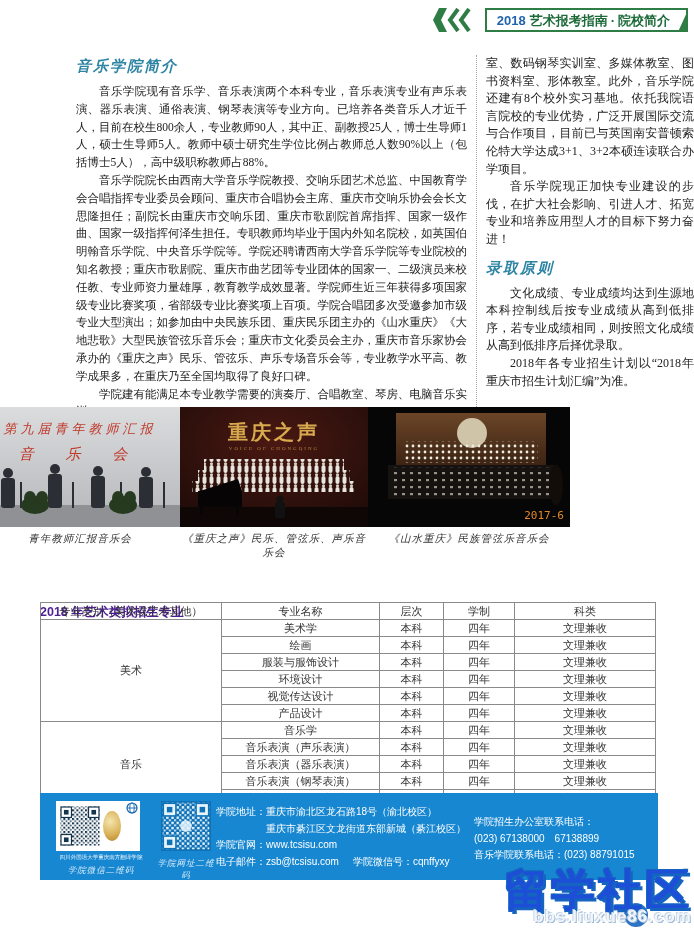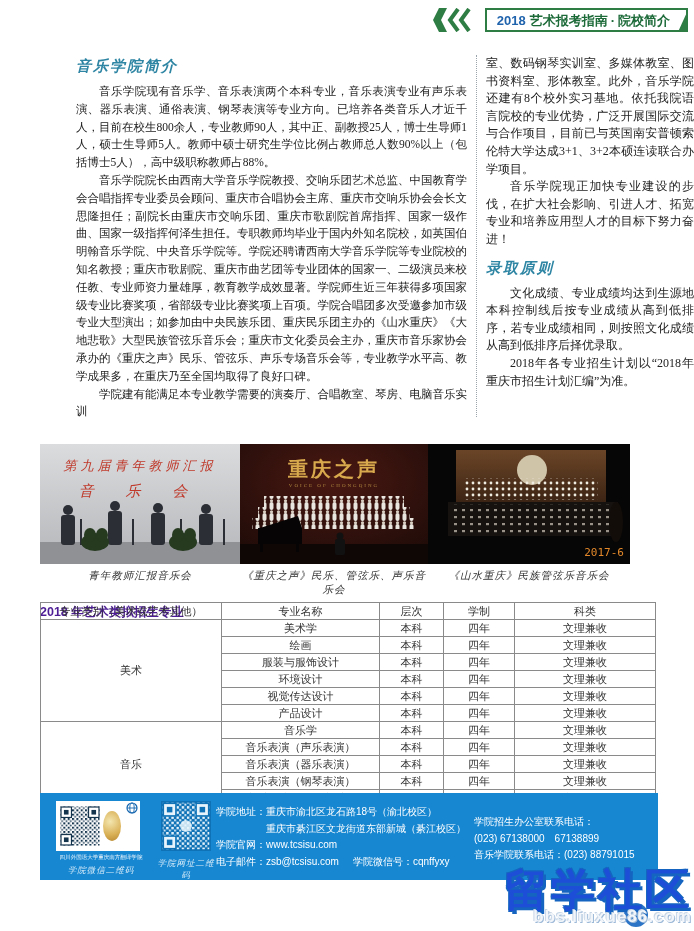--- a/index.html
+++ b/index.html
@@ -42,21 +42,21 @@
     color:var(--heading-teal,#2e85a3);
     font-size:15px; font-weight:bold; font-style:italic;
     letter-spacing:2px; margin:2px 0 7px;
   }
   .col-right h2.section { margin-top:10px; }
   .col-left p  { font-size:11.5px; line-height:17.8px; text-align:justify; text-indent:2em; }
   .col-right p { font-size:12px;   line-height:17.6px; text-align:justify; text-indent:2em; }
   .col-right p.noindent { text-indent:0; }
 
   
-  .photos { position:absolute; left:40px; top:444px; width:530px; display:flex; justify-content:flex-start; }
+  .photos { position:absolute; left:40px; top:407px; width:530px; display:flex; justify-content:flex-end; }
   .photo  { display:block; }
   .photo svg { display:block; }
   .photo figcaption {
     text-align:center; font-size:10.5px; font-style:italic;
     color:#333; margin-top:5px; letter-spacing:1px;
   }
 
   
   .table-title {
     position:absolute; left:40px; top:604px; width:618px;

